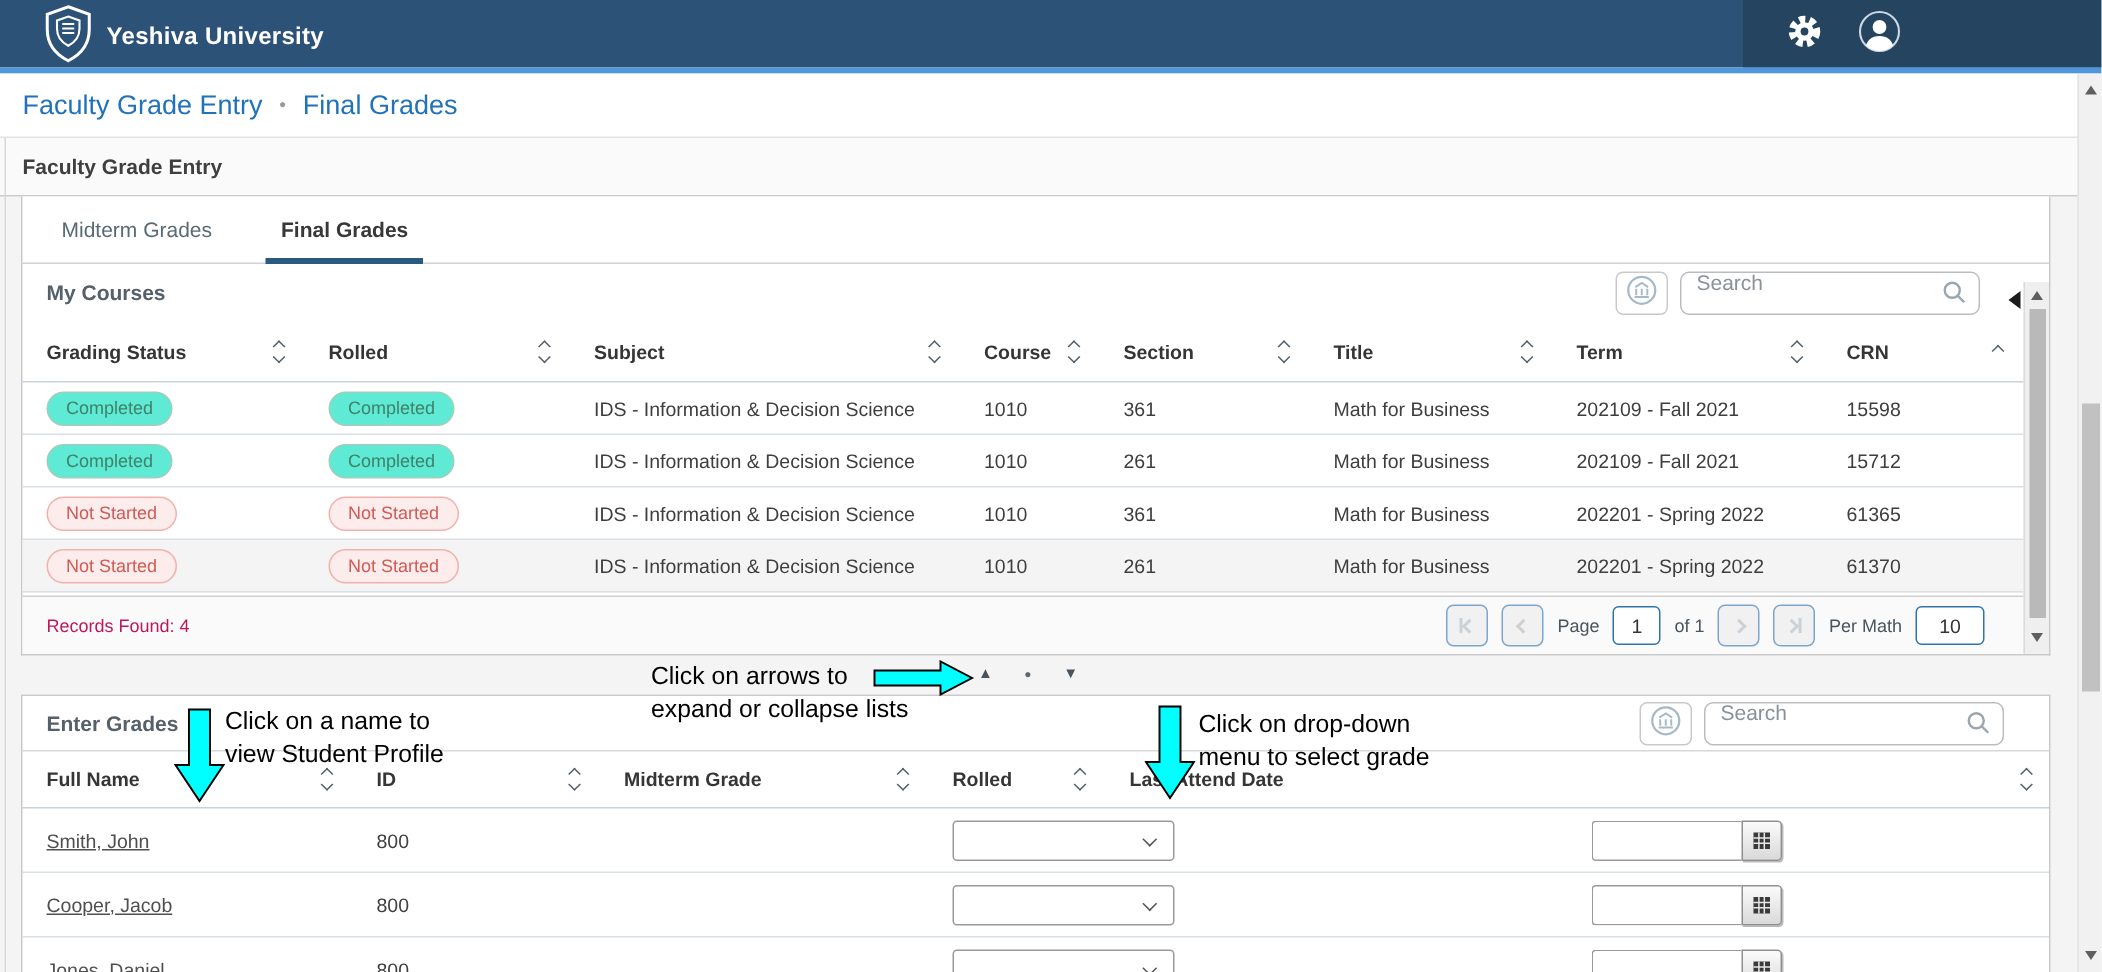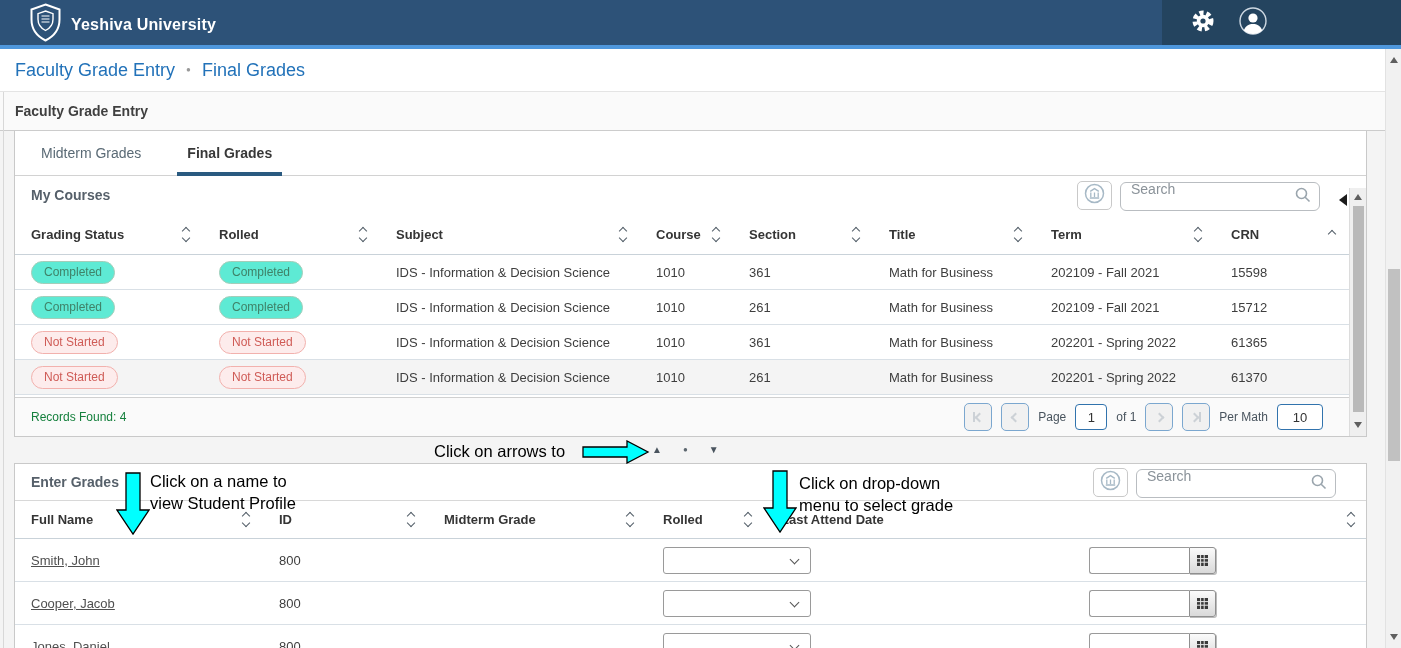--- a/index.html
+++ b/index.html
@@ -47,32 +47,32 @@
   .searchbox svg { position:absolute; right:9px; top:7px; }
   
   .ghead { height:41px; display:flex; align-items:center; padding-left:16px; border-bottom:1px solid #c9d2d9; width:1334px; }
   .hc { display:flex; align-items:center; justify-content:space-between; padding-right:30px; font-size:13px; font-weight:bold; color:#353535; cursor:pointer; }
   .grow { height:35px; display:flex; align-items:center; padding-left:16px; border-bottom:1px solid #d9e0e6; width:1334px; font-size:13px; color:#3e3e3e; }
   .grow.alt { background:#f4f4f4; }
   .w1{width:188px;} .w2{width:177px;} .w3{width:260px;} .w4{width:93px;} .w5{width:140px;} .w6{width:162px;} .w7{width:180px;} .w8{flex:1; padding-right:10px;}
   
   .ehead { height:38px; display:flex; align-items:center; padding-left:16px; border-bottom:1px solid #c9d2d9; width:1351px; }
   .erow { height:43px; display:flex; align-items:center; padding-left:16px; border-bottom:1px solid #d9e0e6; width:1351px; font-size:13px; color:#3e3e3e; }
-  .e1{width:248px;} .e2{width:165px;} .e3{width:219px;} .e4{width:308px;} .e5{width:118px;} .e6{flex:1; padding-right:12px;}
+  .e1{width:220px;} .e2{width:165px;} .e3{width:219px;} .e4{width:308px;} .e5{width:118px;} .e6{flex:1; padding-right:12px;}
   
   .sorticon { display:flex; flex-direction:column; align-items:center; gap:1px; }
   .cu { width:6px; height:6px; border-left:1.6px solid #535e68; border-top:1.6px solid #535e68; transform:rotate(45deg); }
   .cd { width:6px; height:6px; border-right:1.6px solid #535e68; border-bottom:1.6px solid #535e68; transform:rotate(45deg); }
   
   .badge { display:inline-block; padding:3px 12px 4px; border-radius:12px; font-size:12px; }
   .badge.ok { background:#5eead4; border:1px solid #a4cdb9; color:#3f8268; }
   .badge.no { background:#fdecec; border:1px solid #f2b1ad; color:#cf5b56; }
   
   .gfoot { position:absolute; left:0; bottom:0; width:1351px; height:39px; background:#fafafa; border-top:1px solid #d0d0d0; display:flex; align-items:center; padding:0 19px 0 16px; }
-  .records { font-size:12px; color:#15803d; }
+  .records { font-size:12px; color:#be185d; }
   .pager { margin-left:auto; display:flex; align-items:center; gap:9px; margin-right:24px; }
   .pbtn { width:28px; height:28px; border:1px solid #7ba7cf; border-radius:5px; background:#f1f1f1; display:flex; align-items:center; justify-content:center; gap:1px; cursor:default; }
   .pchev-l { width:7px; height:7px; border-left:2px solid #ccd1d6; border-bottom:2px solid #ccd1d6; transform:rotate(45deg); }
   .pchev-r { width:7px; height:7px; border-right:2px solid #ccd1d6; border-top:2px solid #ccd1d6; transform:rotate(45deg); }
   .pbar { width:2px; height:10px; background:#ccd1d6; }
   .plabel { font-size:12px; color:#49545e; }
   .pinput { height:26px; border:1px solid #3173ad; border-radius:4px; text-align:center; font-size:13px; color:#333; font-family:inherit; background:#fff; }
   .pg { width:32px; } .pp { width:46px; }
   
   .splitter { position:absolute; left:652px; top:444px; display:flex; align-items:center; gap:21px; color:#49545e; }
@@ -441,20 +441,21 @@
 </section>
 
 <div class="page-sb">
   <div class="sb-arrow tri-up" style="top:8px;"></div>
   <div class="thumb"></div>
   <div class="sb-arrow tri-dn" style="bottom:8px;"></div>
 </div>
 
 <div class="note" style="left:434px; top:440px;">
   <div>Click on arrows to</div>
+  <div>expand or collapse lists</div>
 </div>
 <svg class="ann-arrow" style="left:582px; top:440px;" width="68" height="24" viewBox="0 0 68 24">
   <polygon points="1,7 45,7 45,1 66,12 45,23 45,17 1,17" fill="#00FFFF" stroke="#000000" stroke-width="1.3"></polygon>
 </svg>
 
 <div class="note" style="left:150px; top:470px;">
   <div>Click on a name to</div>
   <div>view Student Profile</div>
 </div>
 <svg class="ann-arrow" style="left:116px; top:472px;" width="34" height="64" viewBox="0 0 34 64">

